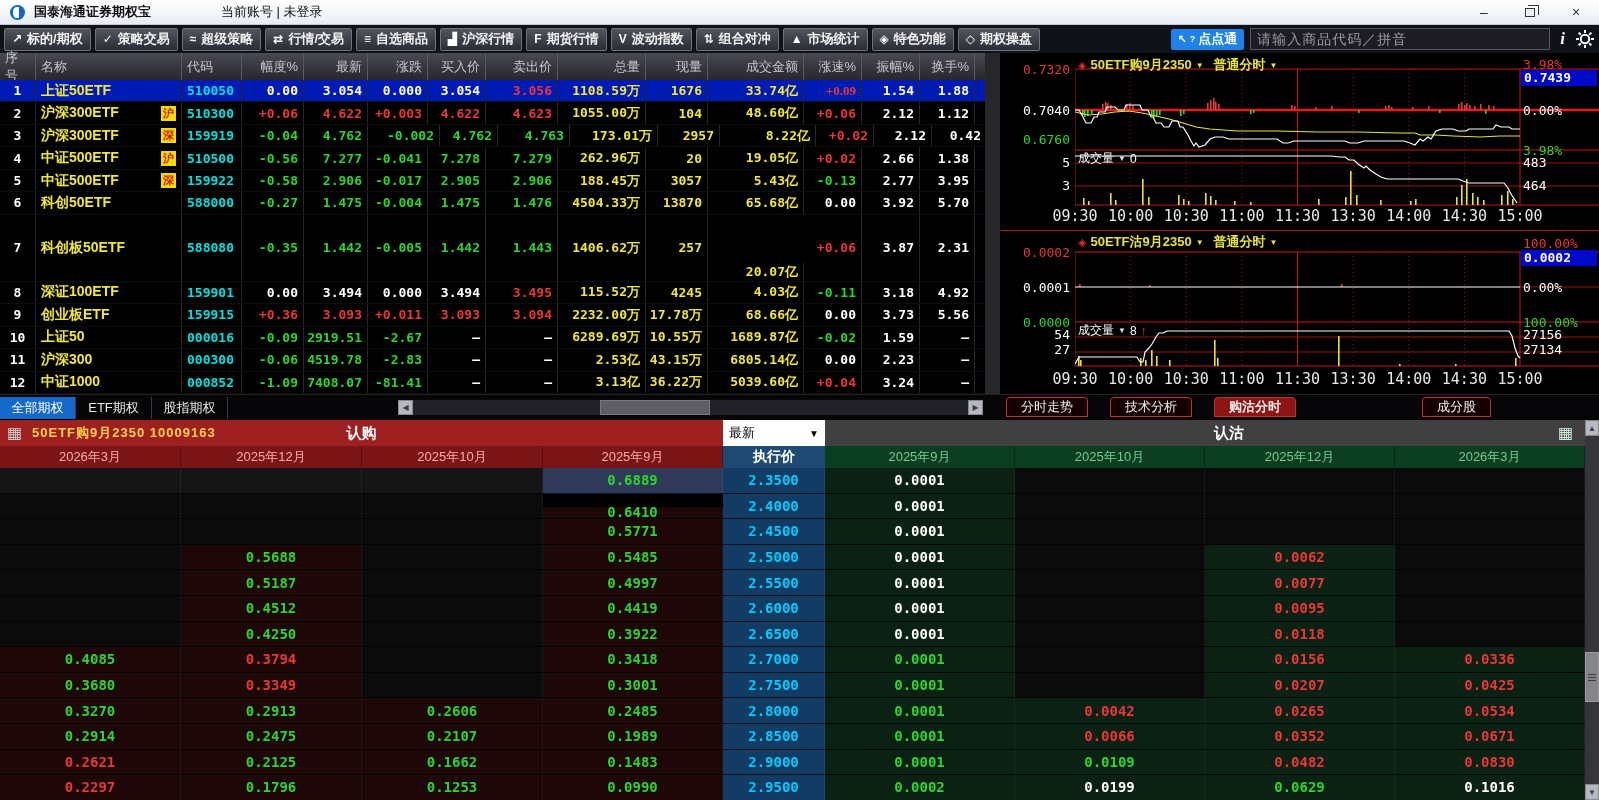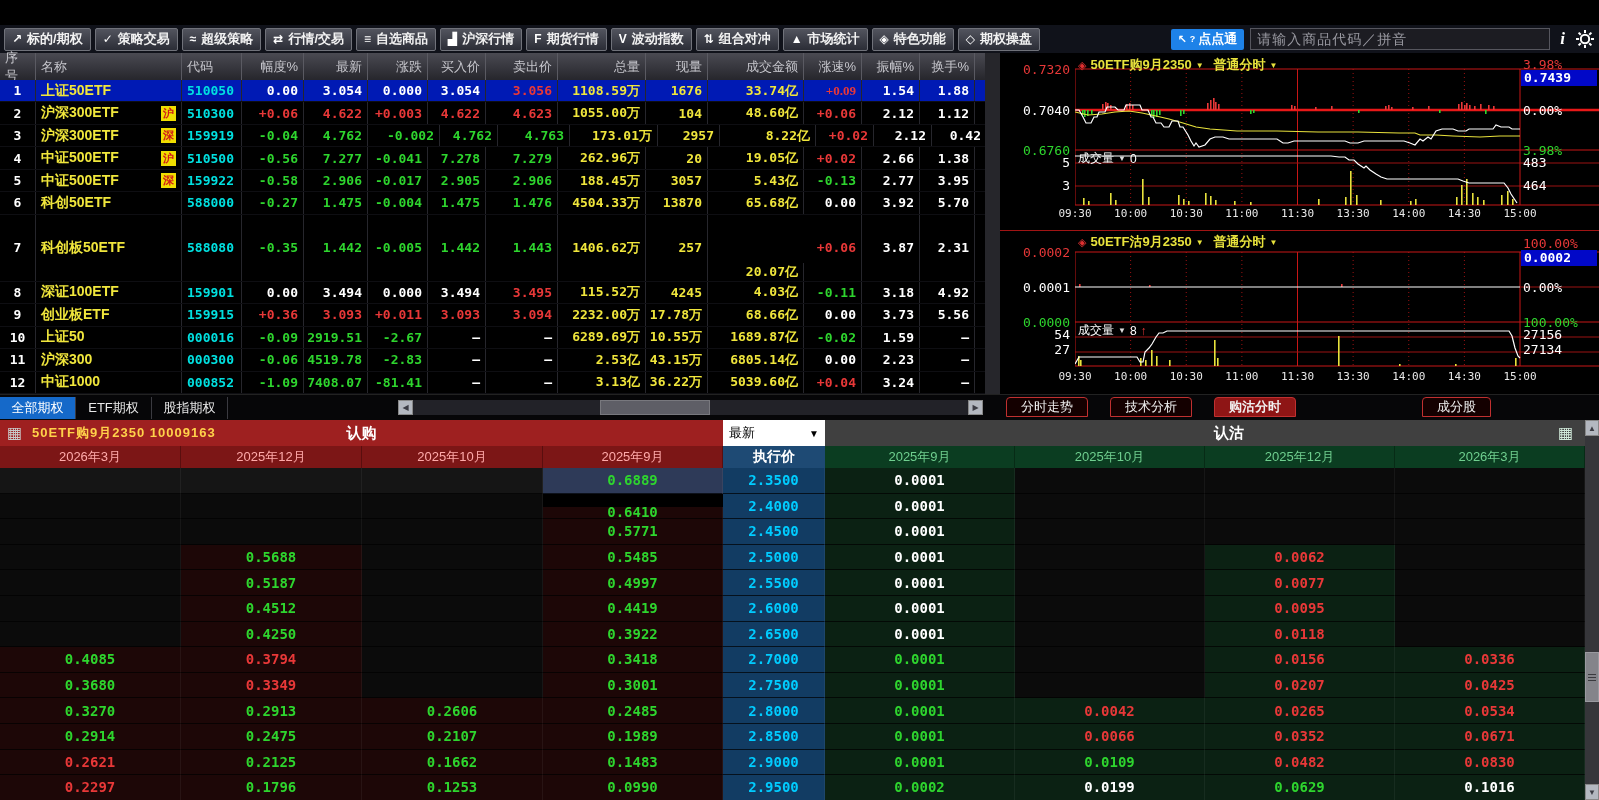--- a/index.html
+++ b/index.html
@@ -46,21 +46,21 @@
 .chlabel{position:absolute;font-size:13px;font-family:"DejaVu Sans Mono",monospace;white-space:nowrap}
 .lleft{left:0;width:70px;text-align:right}
 .lright{left:523px;width:74px;text-align:left}
 .chead{position:absolute;left:78px;font-size:13px;font-weight:bold;color:#e8e23c;display:flex;align-items:center;gap:4px;white-space:nowrap;z-index:3}
 .chead .dia{color:#e03030;font-size:11px;font-weight:normal}
 .chead .crt{font-size:8px}
 .bluebox{position:absolute;left:521px;width:76px;height:16px;background:#0108c8;color:#fff;font-size:13px;font-family:"DejaVu Sans Mono",monospace;font-weight:bold;padding-left:3px;z-index:2}
 .vlabel{position:absolute;left:78px;color:#fff;font-size:12px;display:flex;gap:4px;align-items:center;z-index:3}
 .vlabel .crt{font-size:8px;color:#ddd}
 .taxis{position:absolute;left:75px;width:450px;height:16px}
-.taxis span{position:absolute;transform:translateX(-50%);color:#e8e8e8;font-size:11px;font-family:"DejaVu Sans Mono",monospace;white-space:nowrap}
+.taxis span{position:absolute;transform:translateX(-50%);color:#e8e8e8;font-size:15px;font-family:"DejaVu Sans Mono",monospace;white-space:nowrap}
 #chartdivider{position:absolute;left:0;top:177px;width:599px;height:1px;background:#a01414}
 
 #midbar{position:absolute;left:0;top:394px;width:1599px;height:26px;background:#060608;border-top:1px solid #222}
 .otab{position:absolute;top:2px;height:22px;display:flex;align-items:center;justify-content:center;font-size:13px;color:#e8e8e8;border-right:1px solid #3a3a40;padding:0 10px}
 .otab.active{background:#1569c9;color:#fff}
 #hscroll-track{position:absolute;left:413px;top:5px;width:555px;height:15px;background:#222228}
 #hscroll-thumb{position:absolute;left:600px;top:5px;width:110px;height:15px;background:#5e5e66;border:1px solid #78787e}
 .ctab{position:absolute;top:2px;height:20px;display:flex;align-items:center;justify-content:center;font-size:13px;color:#f0f0f0;border:1px solid #c03030;border-radius:4px 4px 0 0;background:#140000;padding:0 14px;white-space:nowrap}
 .ctab.active{background:#8e1515;font-weight:bold}
 
@@ -87,20 +87,36 @@
 .strike{background:#123c63;color:#00ccff}
 #ovscroll{position:absolute;left:1585px;top:0;width:14px;height:380px;background:#36363a}
 #ovthumb{position:absolute;left:1585px;top:232px;width:14px;height:50px;background:#84848a;border:1px solid #9a9aa0;display:flex;flex-direction:column;align-items:center;justify-content:center;gap:2px}
 #ovthumb i{display:block;width:8px;height:1px;background:#3a3a3e}
 </style>
 </head>
 <body>
 
 <div id="root">
 
+  <div id="titlebar">
+    <span id="appicon"></span>
+    <span class="apptitle">国泰海通证券期权宝</span>
+    <span class="account">当前账号 | 未登录</span>
+    <div id="winbtns">
+      <div class="winbtn">
+          <span>–</span>
+        </div>
+      <div class="winbtn">
+          <span class="restore-shape"></span>
+        </div>
+      <div class="winbtn">
+          <span>×</span>
+        </div>
+    </div>
+  </div>
 
   <div id="toolbar">
     <div id="tbbtns" style="display:flex;gap:4px">
         <div class="tbtn">
           <span class="ticon">↗</span>
           <span>标的/期权</span>
         </div>
         <div class="tbtn">
           <span class="ticon">✓</span>
           <span>策略交易</span>
@@ -515,21 +531,21 @@
         <rect x="408" y="143" width="1.6" height="5" fill="#e8e23c"></rect>
         <rect x="426" y="138" width="1.6" height="10" fill="#e8e23c"></rect>
         <rect x="432" y="134" width="1.6" height="14" fill="#e8e23c"></rect>
         <rect x="437" y="142" width="1.6" height="6" fill="#e8e23c"></rect>
         <polyline points="0,55 13,58 27,57 40,55 54,54 67,56 81,59 94,62 108,66 121,70 135,72 162,74 202,74 243,75 283,75 324,76 340,76 345,78 361,78 378,79 405,80 425,79 445,79" fill="none" stroke="#e8e23c" stroke-width="1.2"></polyline>
         <polyline points="0,53 4,53 8,60 11,66 16,66 19,60 22,60 24,55 30,55 32,50 40,50 43,53 49,53 51,48 65,48 67,53 73,53 76,60 78,60 81,66 86,66 89,70 94,70 97,64 103,64 105,70 108,70 113,78 116,84 119,89 121,86 124,90 130,88 135,82 140,80 148,80 154,82 202,82 208,86 213,86 219,84 270,84 275,86 283,86 289,84 329,84 335,86 340,88 345,82 348,84 353,80 356,82 361,74 367,72 378,72 383,74 391,74 394,72 418,72 421,68 426,70 434,70 437,72 445,72" fill="none" stroke="#fff" stroke-width="1.2"></polyline>
         <polyline points="0,99 256,99 264,100 270,100 274,103 279,103 283,107 289,111 291,109 295,113 301,117 306,120 312,122 383,122 388,124 394,126 429,126 433,131 436,137 440,143 442,146" fill="none" stroke="#fff" stroke-width="1.2"></polyline>
       </svg>
     <div class="chlabel lleft r" style="top:9px">0.7320</div>
     <div class="chlabel lleft w" style="top:50px">0.7040</div>
-    <div class="chlabel lleft g" style="top:90px">0.6760</div>
+    <div class="chlabel lleft g" style="top:79px">0.6760</div>
     <div class="chlabel lleft w" style="top:102px">5</div>
     <div class="chlabel lleft w" style="top:125px">3</div>
     <div class="chlabel lright r" style="top:4px">3.98%</div>
     <div class="bluebox" style="top:17px">0.7439</div>
     <div class="chlabel lright w" style="top:50px">0.00%</div>
     <div class="chlabel lright g" style="top:90px">3.98%</div>
     <div class="chlabel lright w" style="top:102px">483</div>
     <div class="chlabel lright w" style="top:125px">464</div>
     <div class="vlabel" style="top:97px">
       <span>成交量</span>

